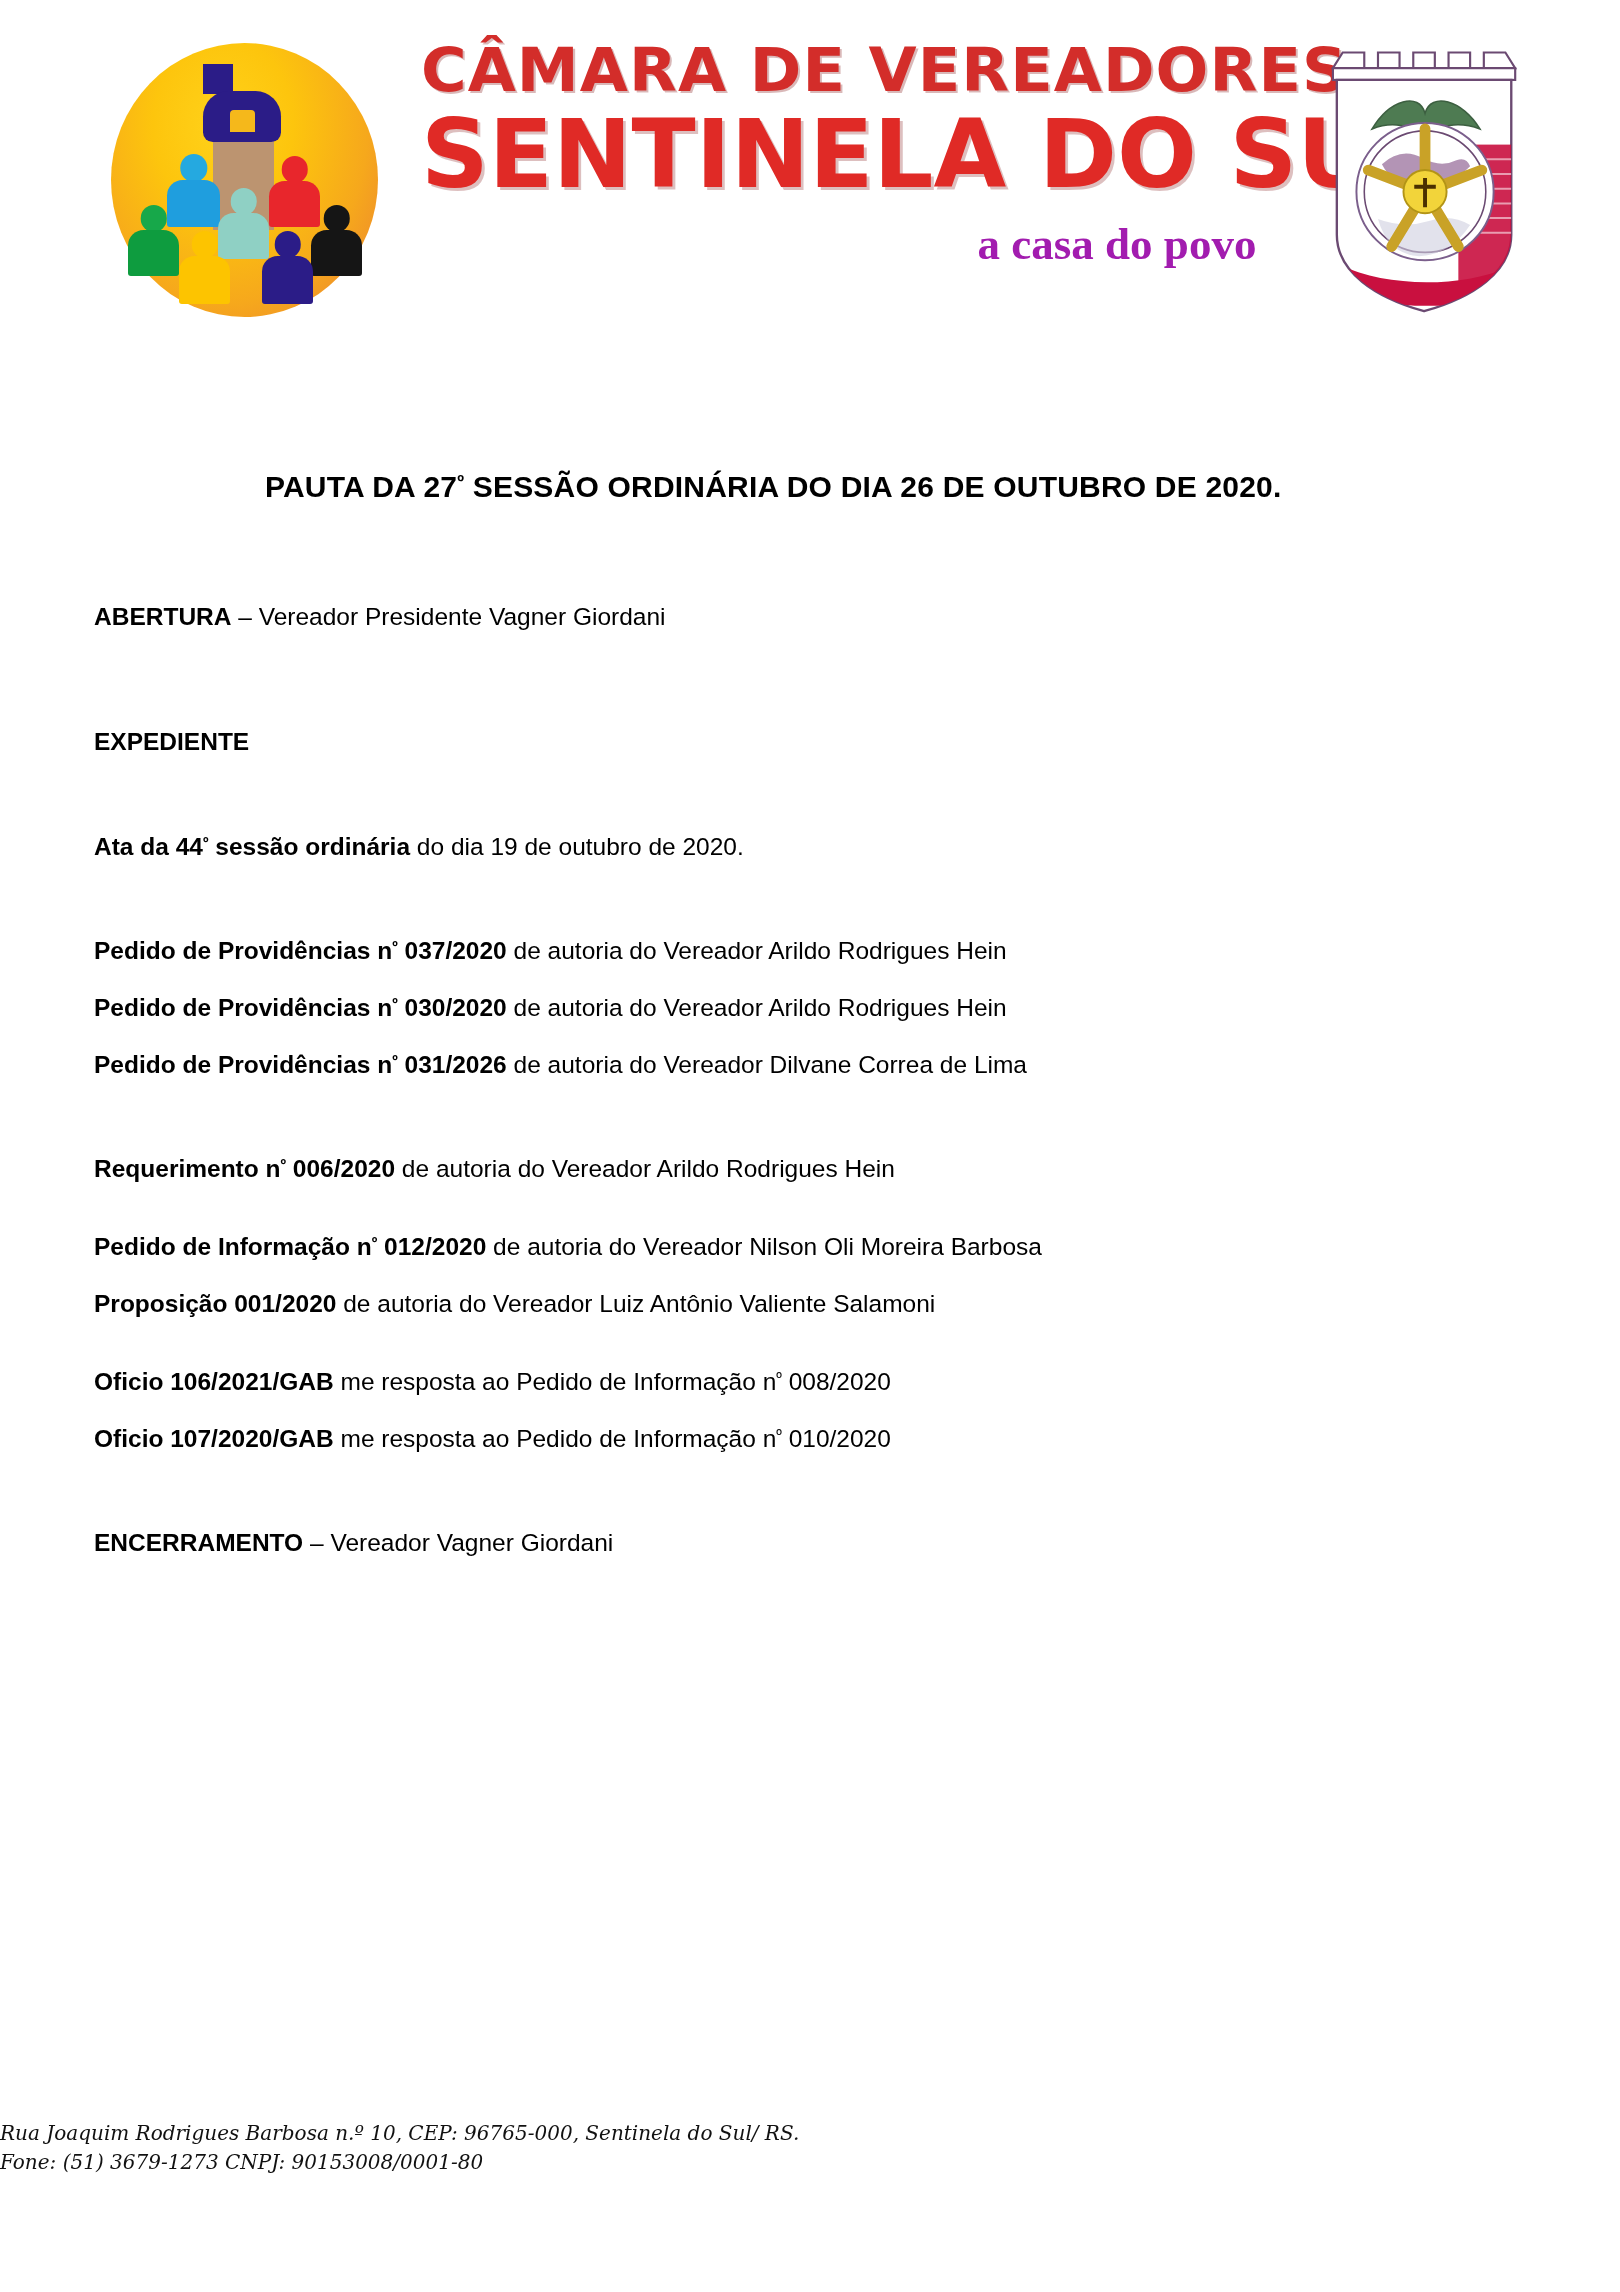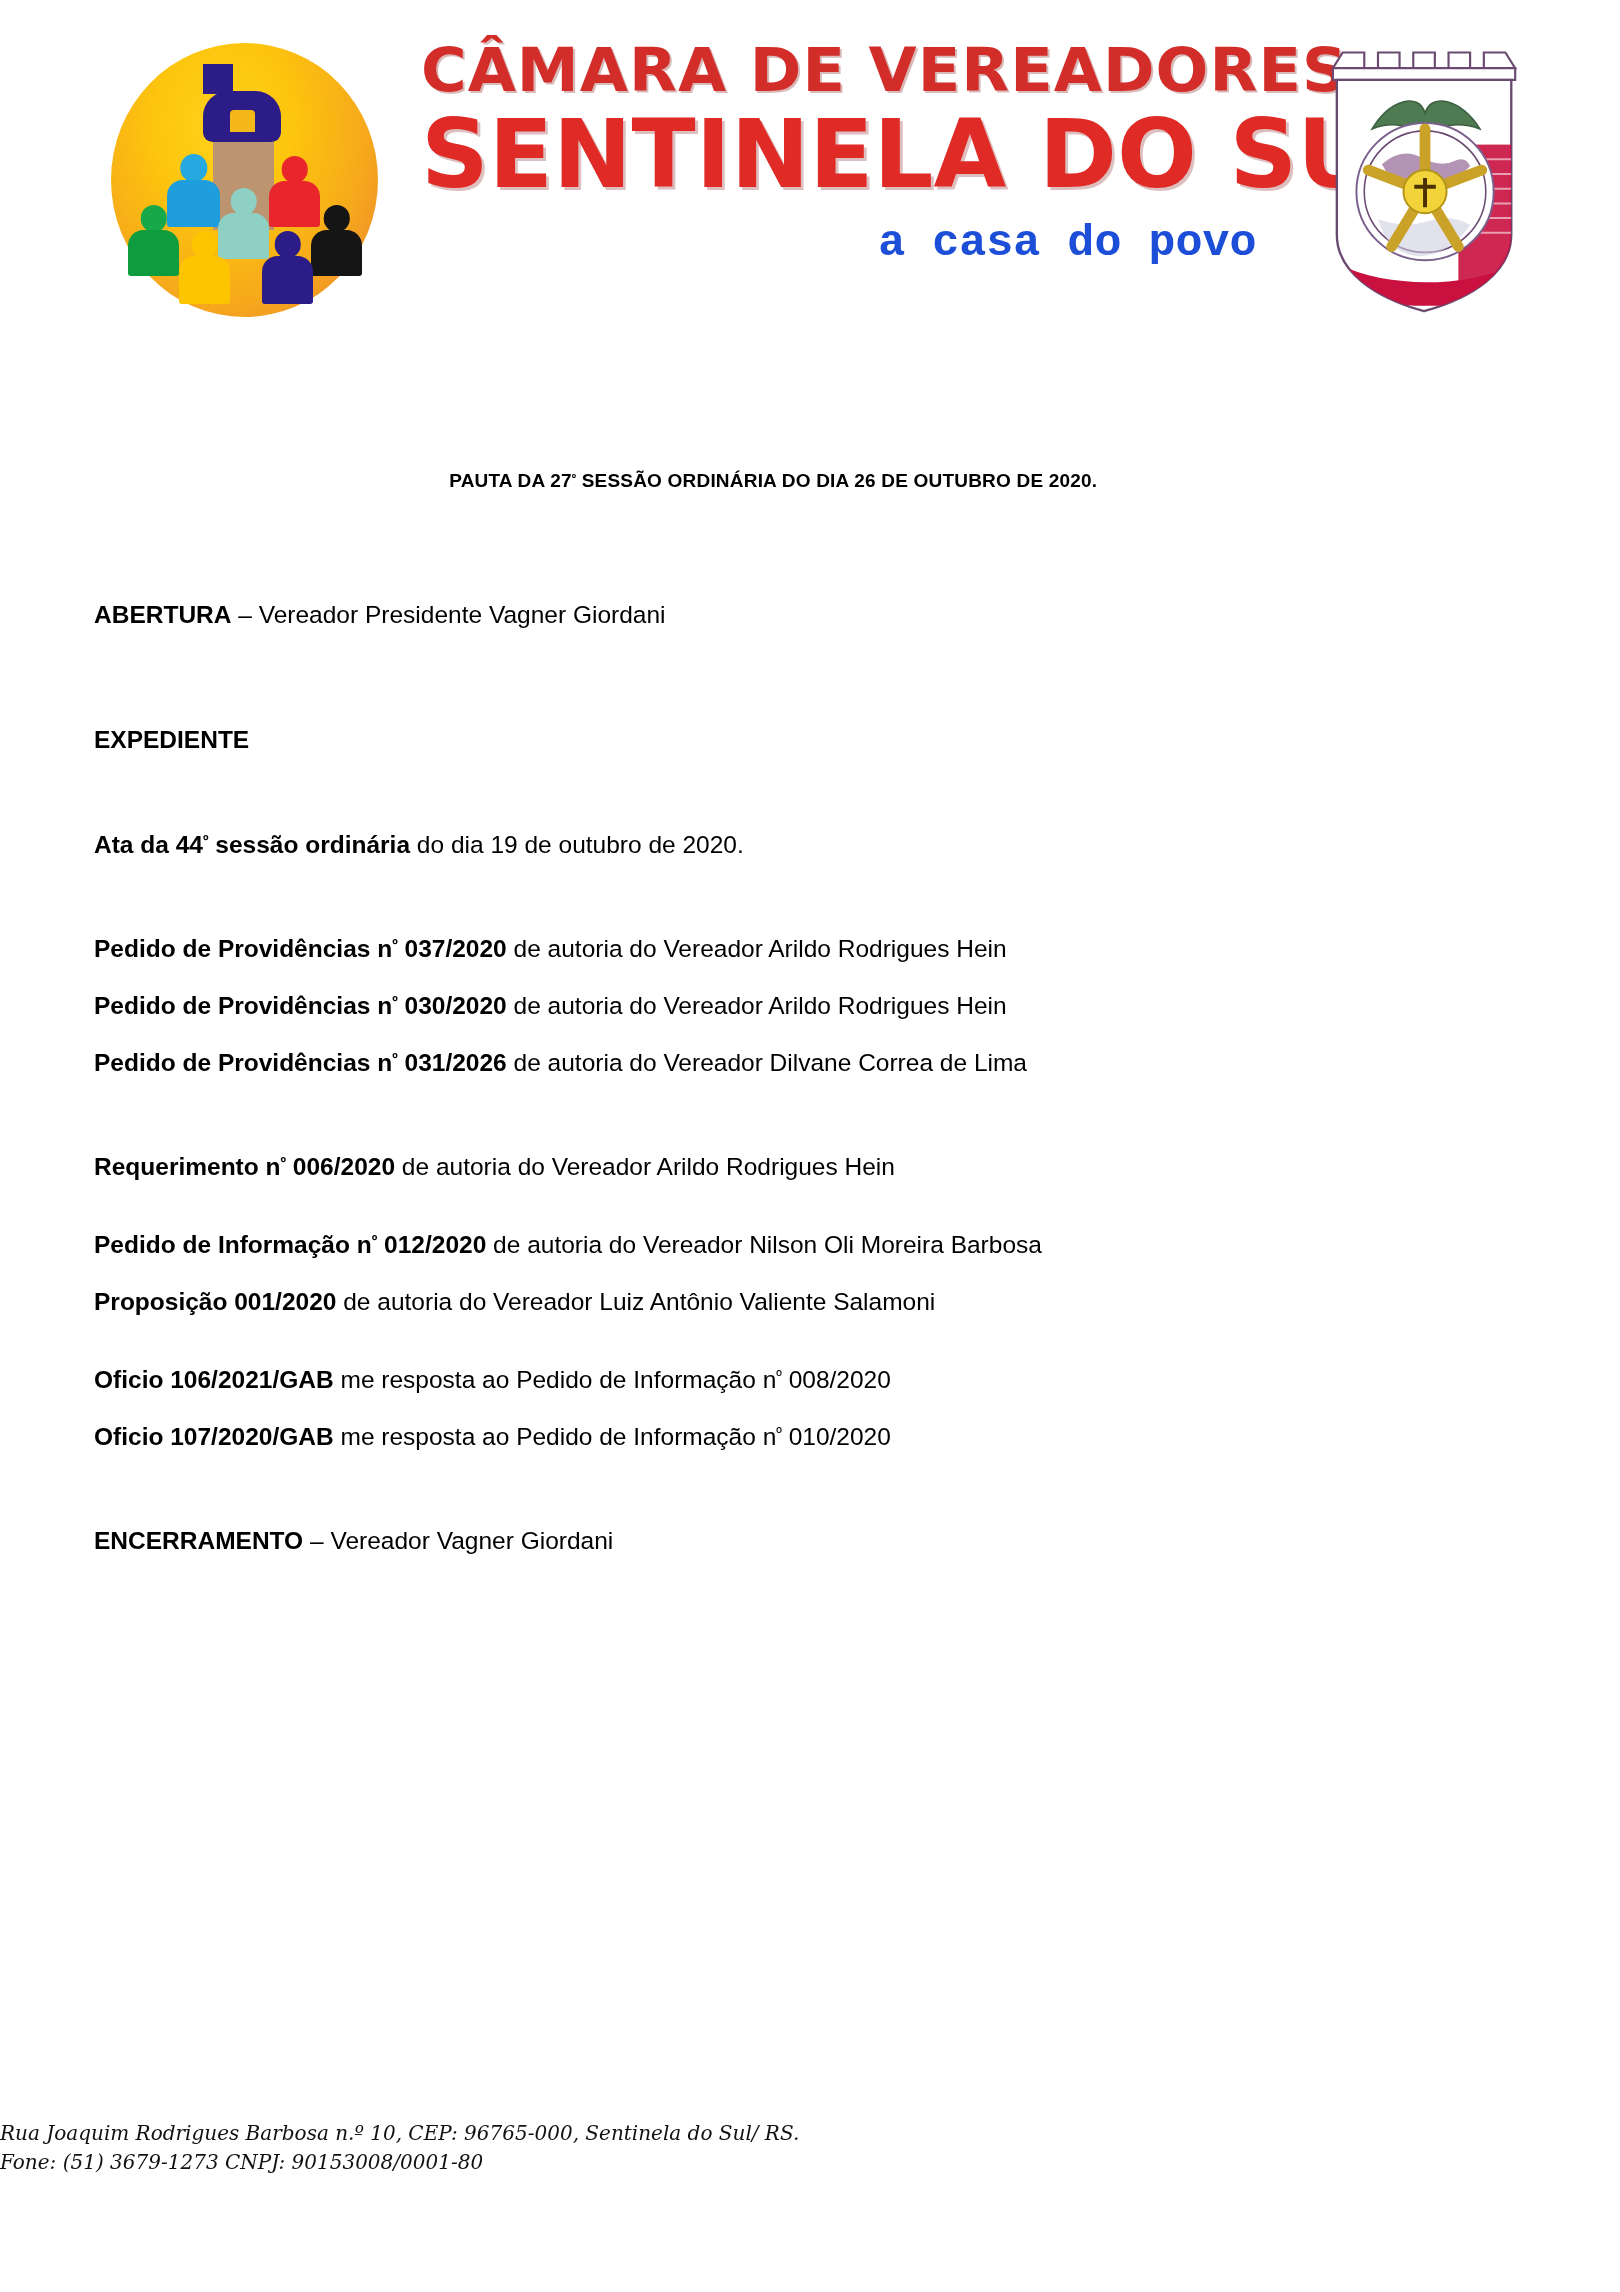--- a/index.html
+++ b/index.html
@@ -96,25 +96,25 @@
     font-weight: 700;
     font-size: 94px;
     line-height: 1.05;
     letter-spacing: 0px;
     color: #e02a26;
     white-space: nowrap;
     margin-top: 5.9px;
     text-shadow: 2.9px 2.9px 0 rgba(120,0,0,.25);
   }
   .wm-line3 {
-    font-family: Liberation Mono, monospace;
+    font-family: Liberation Serif, serif;
     font-weight: 700;
     font-style: normal;
     font-size: 45px;
-    color: #1d4ed8;
+    color: #a21caf;
     text-align: right;
     margin-top: 13.7px;
     padding-right: 17.6px;
     white-space: nowrap;
   }
 
   
   .coat-of-arms {
     position: absolute;
     left: 1321px;
@@ -124,25 +124,25 @@
   }
 
   
   .page-body {
     position: absolute;
     left: 94px;
     top: 470px;
     width: 1333px;
   }
   .doc-title {
-    font-size: 19px;
+    font-size: 30px;
     font-weight: bold;
     text-align: center;
     letter-spacing: 0.2px;
-    margin: 0 0 13px 0;
+    margin: 0 0 3px 0;
     padding-left: 25.5px;
   }
   .doc-title sup { font-size: 14.7px; vertical-align: 6.9px; }
 
   .gap-xl { height: 94px; }
   .gap-lg { height: 73px; }
   .gap-md { height: 47px; }
 
   .para {
     font-size: 24.5px;

